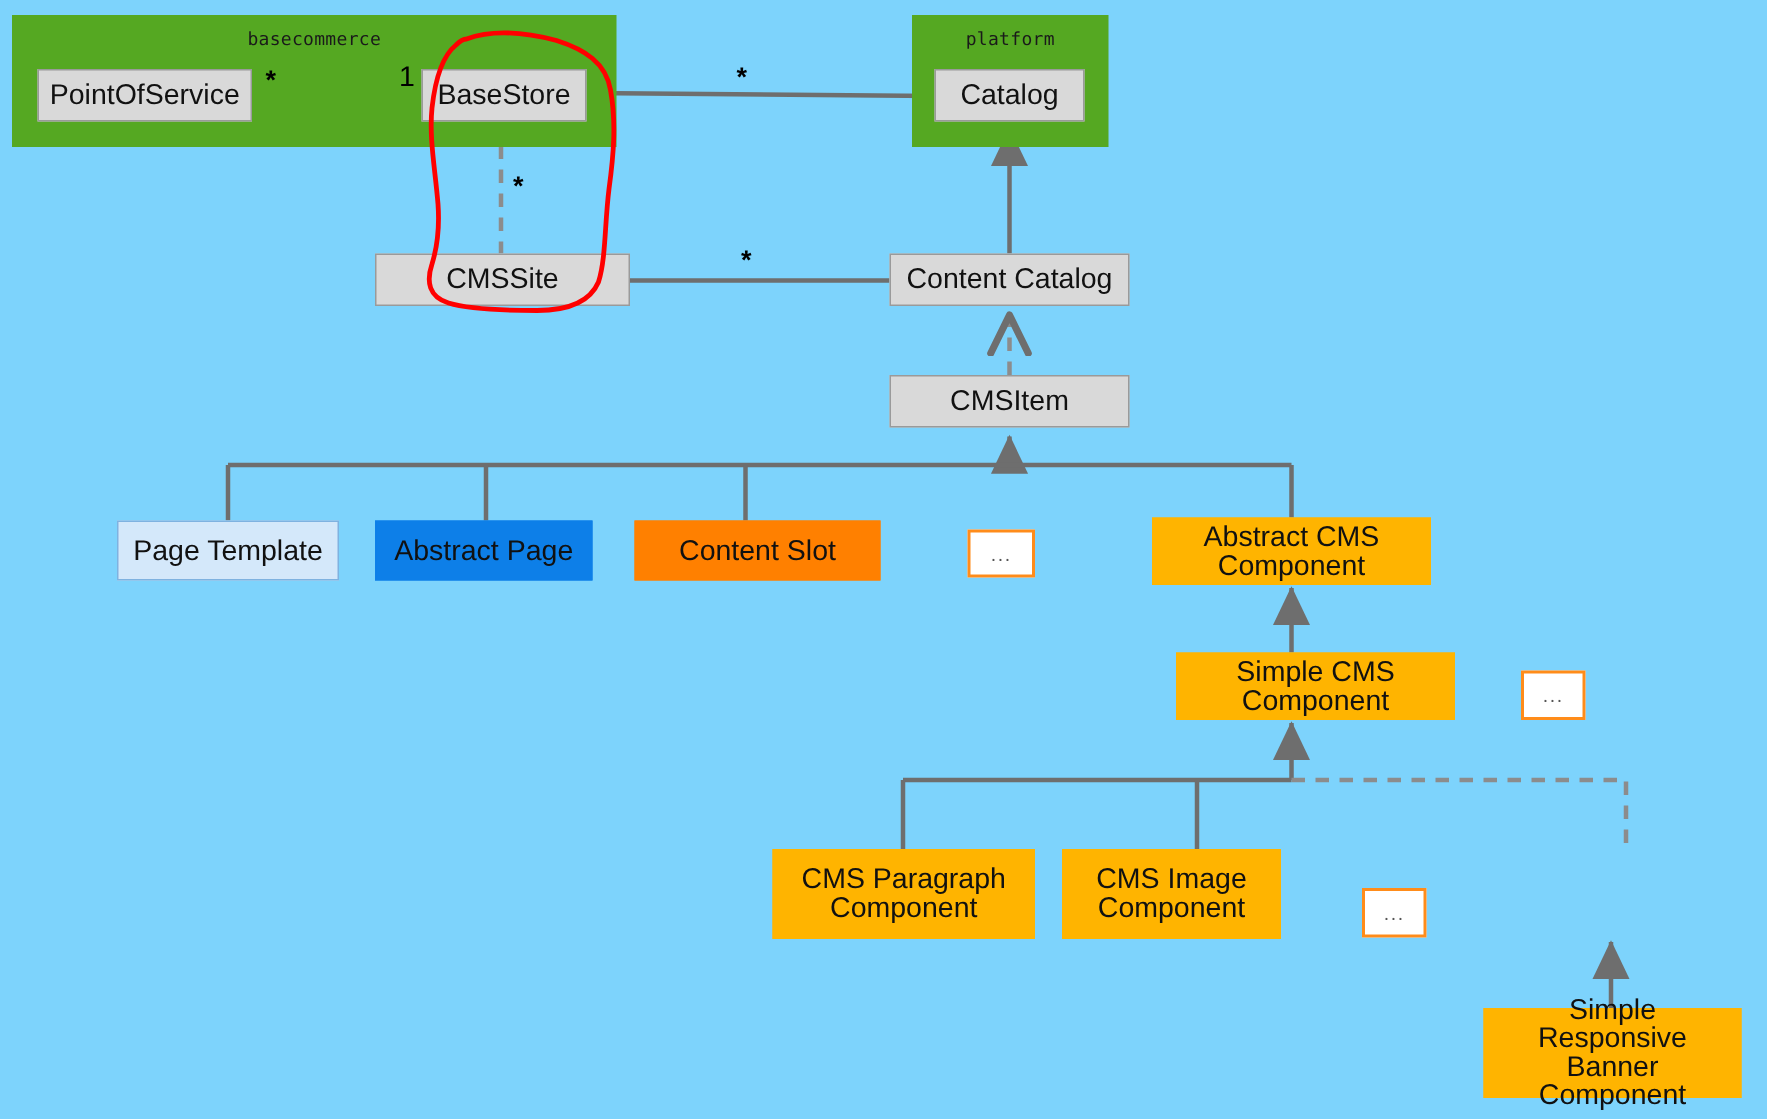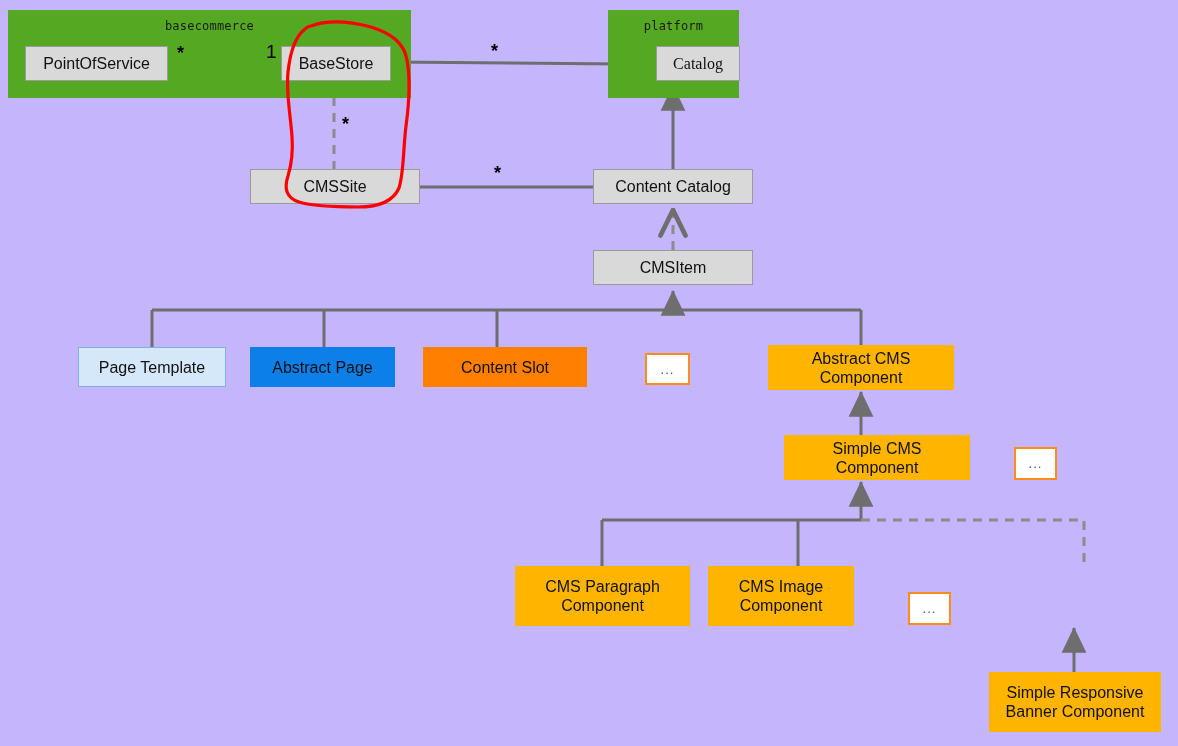--- a/index.html
+++ b/index.html
@@ -8,21 +8,21 @@
     padding: 0;
     background: #ffffff;
   }
   body {
     font-family: "Liberation Sans", sans-serif;
   }
   #canvas {
     position: relative;
     width: 1178px;
     height: 746px;
-    background: #c4b5fd;
+    background: #7dd3fc;
     overflow: hidden;
   }
   #edges {
     position: absolute;
     left: 0;
     top: 0;
     width: 1178px;
     height: 746px;
     pointer-events: none;
   }
@@ -42,21 +42,21 @@
     color: #1a1a1a;
     letter-spacing: 0.2px;
   }
   .node {
     position: absolute;
     box-sizing: border-box;
     display: flex;
     align-items: center;
     justify-content: center;
     text-align: center;
-    font-size: 16px;
+    font-size: 19px;
     line-height: 19px;
     color: #111111;
     padding: 2px 4px;
   }
   .node-gray {
     background: #d9d9d9;
     border: 1px solid #9a9a9a;
   }
   .node-amber {
     background: #ffb400;
@@ -153,21 +153,21 @@
   </div>
 
   <div class="pkg" style="left:608px; top:10px; width:131px; height:88px;">
     <div class="pkg-label">platform</div>
   </div>
 
   <div class="node node-gray" style="left:25px; top:46px; width:143px; height:35px;">PointOfService</div>
 
   <div class="node node-gray" style="left:281px; top:46px; width:110px; height:35px;">BaseStore</div>
 
-  <div class="node node-gray" style="left:656px; top:46px; width:84px; height:35px;font-family:Liberation Serif, serif;">Catalog</div>
+  <div class="node node-gray" style="left:623px; top:46px; width:100px; height:35px;">Catalog</div>
 
   <div class="node node-gray" style="left:250px; top:169px; width:170px; height:35px;">CMSSite</div>
 
   <div class="node node-gray" style="left:593px; top:169px; width:160px; height:35px;">Content Catalog</div>
 
   <div class="node node-gray" style="left:593px; top:250px; width:160px; height:35px;">CMSItem</div>
 
   <div class="node node-lightblue" style="left:78px; top:347px; width:148px; height:40px;">Page Template</div>
 
   <div class="node node-blue" style="left:250px; top:347px; width:145px; height:40px;">Abstract Page</div>

